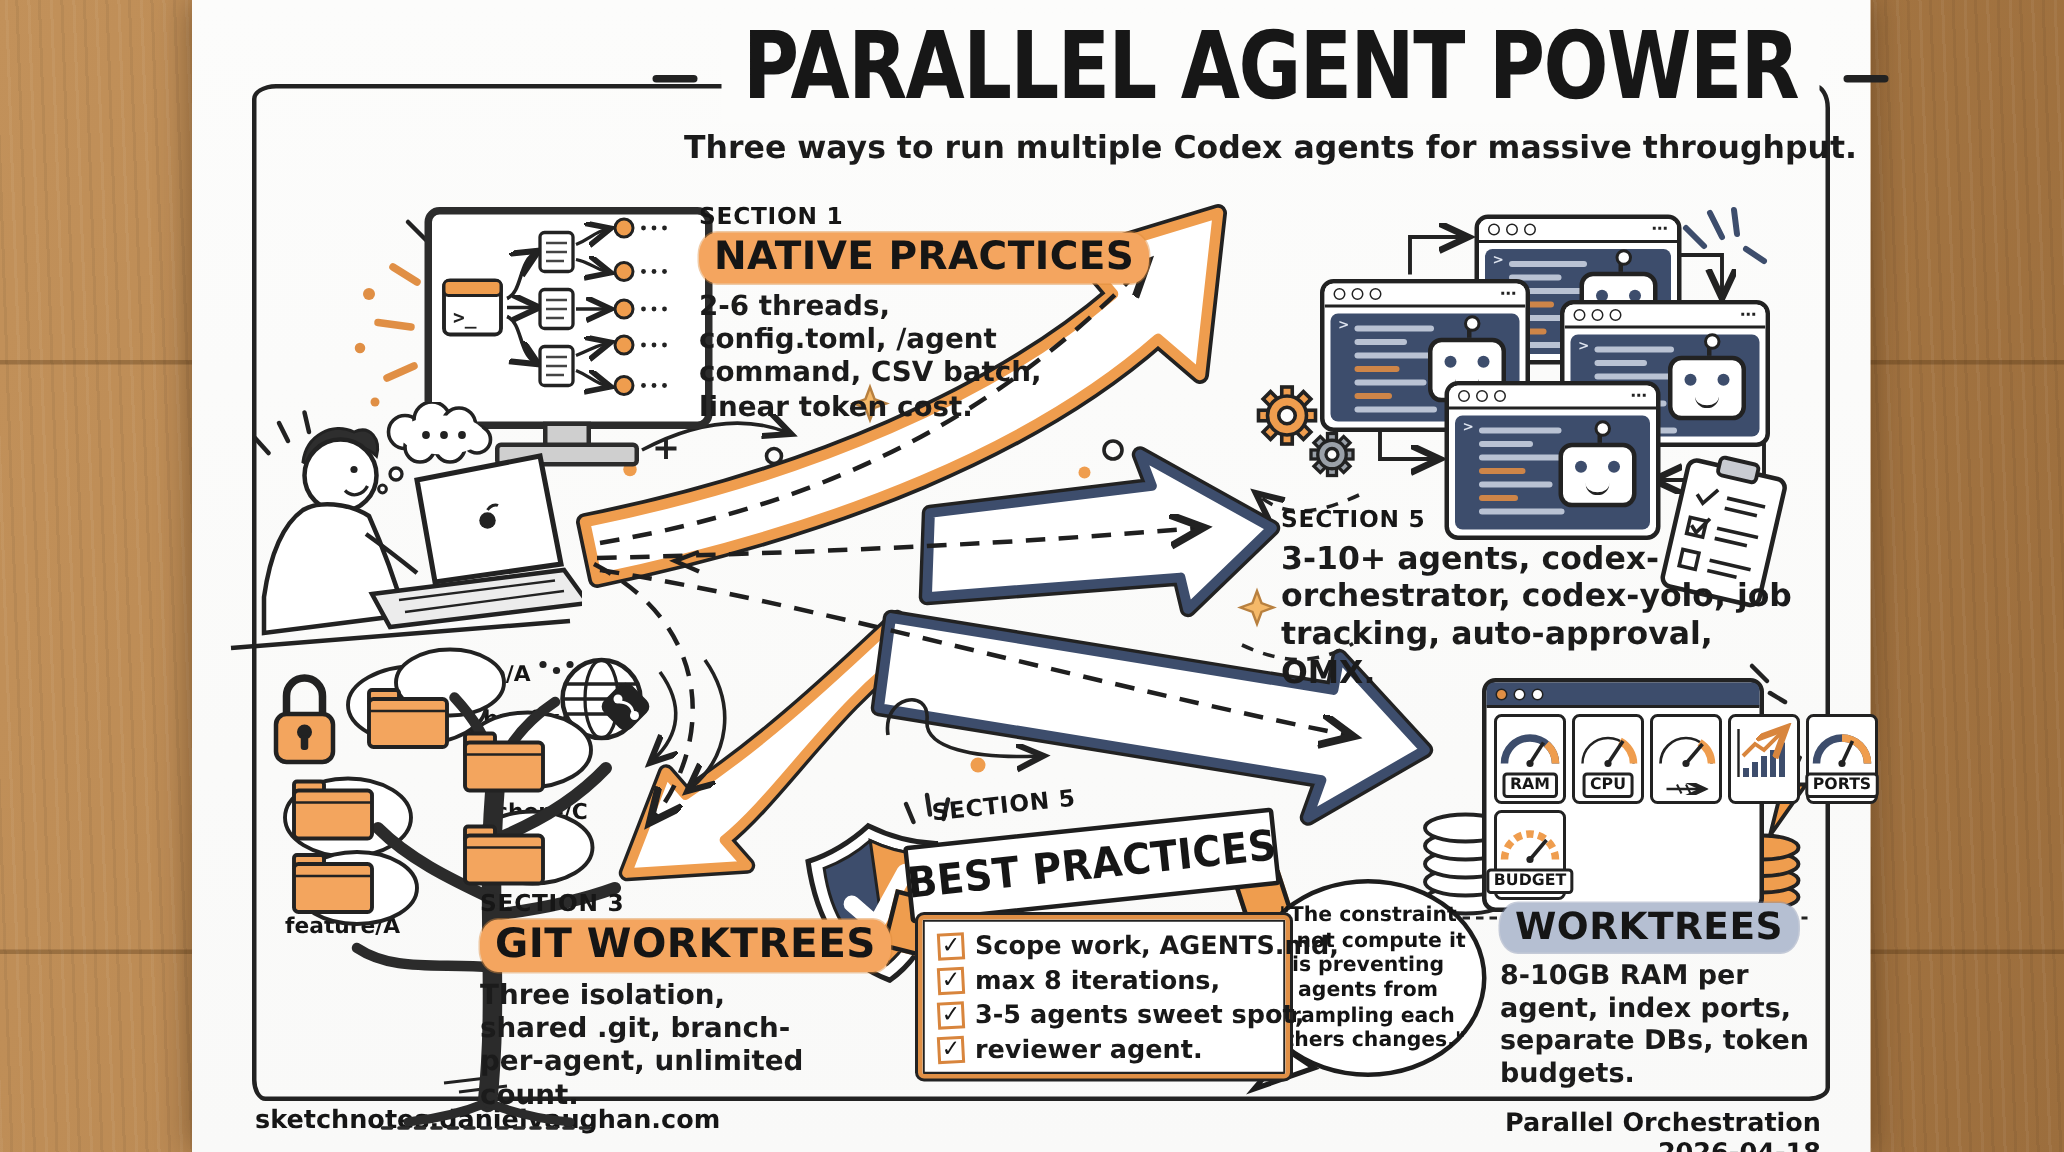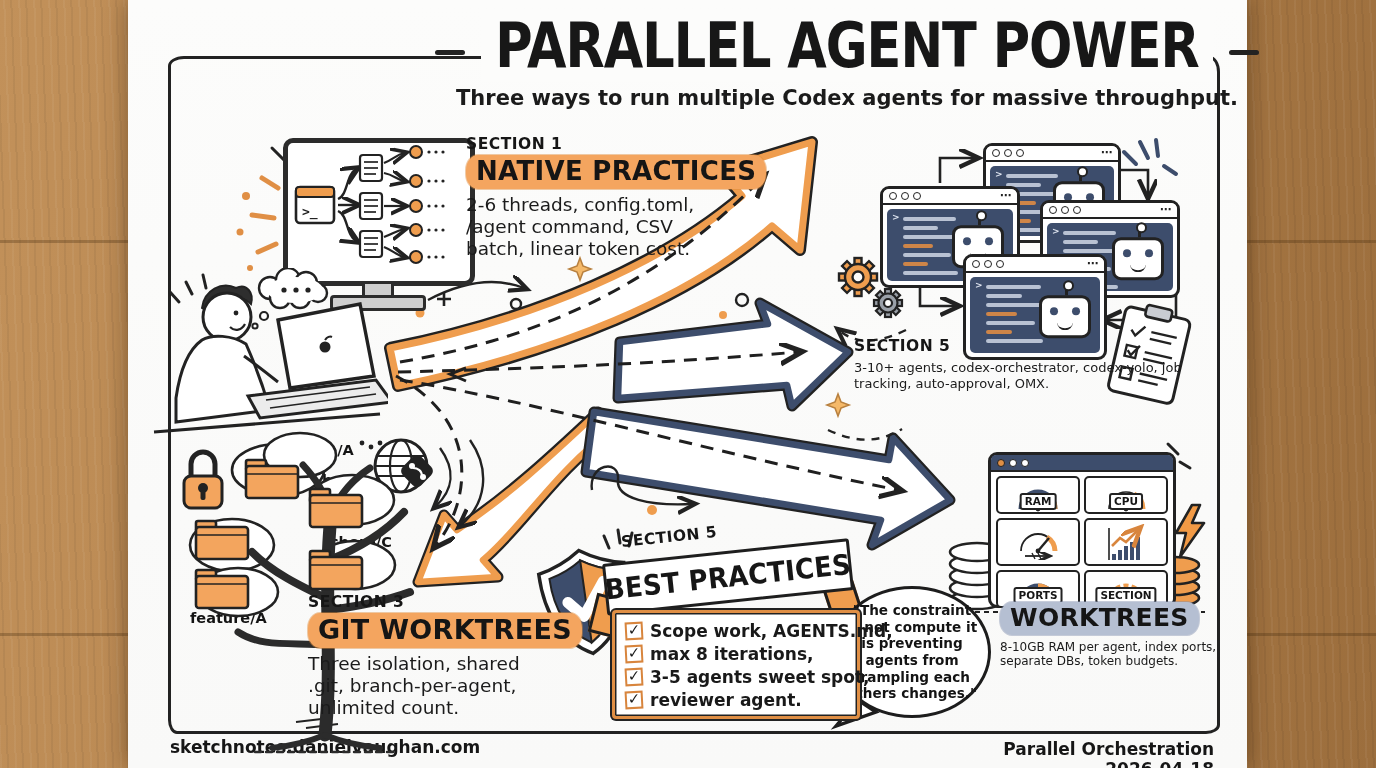--- a/index.html
+++ b/index.html
@@ -16,21 +16,21 @@
   
   #titleRow{position:absolute;left:168px;top:16px;width:1046px;display:flex;align-items:center;justify-content:center;gap:16px}
   #title{font-size:51px;font-weight:800;letter-spacing:-1px;transform:scaleY(1.22);color:#171717;background:#fcfcfb;padding:0 14px;white-space:nowrap}
   .tdash{width:30px;height:5px;background:#222;border-radius:3px;margin-top:14px}
   #subtitle{position:absolute;left:168px;top:86px;width:1046px;text-align:center;font-size:21px;font-weight:700;color:#1b1b1b}
   
   .slabel{font-size:15.5px;font-weight:800;letter-spacing:.5px;color:#161616}
   .pill{display:inline-block;font-weight:800;color:#151515;padding:1px 10px 3px;border-radius:12px/15px;letter-spacing:.3px}
   .pillO{background:#f4a55f;box-shadow:0 0 0 1px rgba(222,140,60,.45)}
   .pillB{background:#b5bfd2;box-shadow:0 0 0 1px rgba(130,145,175,.45)}
-  .sbody{font-weight:400;color:#1b1b1b;line-height:1.2}
+  .sbody{font-weight:700;color:#1b1b1b;line-height:1.2}
   
   .rwin{position:absolute;background:#fff;border:3px solid #222;border-radius:9px;overflow:hidden}
   .rhd{height:14px;border-bottom:2.5px solid #222;display:flex;align-items:center;padding:0 6px;gap:4px;background:#fff}
   .rhd .dot{width:6px;height:6px;border:1.8px solid #222;border-radius:50%}
   .rhd .mdots{margin-left:auto;font-size:11px;font-weight:800;color:#222;line-height:8px}
   .rb{position:absolute;left:4px;right:4px;top:20px;bottom:4px;background:#3d4d6c;border-radius:5px}
   .rb .pr{position:absolute;left:5px;top:3px;color:#dfe5f0;font-size:9px;font-weight:700}
   .rb i{position:absolute;height:4px;border-radius:2px;background:#c6cfdf;opacity:.9}
   .rb i:nth-of-type(1){left:16px;top:8px;width:42%}
   .rb i:nth-of-type(2){left:16px;top:17px;width:28%}
@@ -51,21 +51,21 @@
   .cbox{width:14px;height:14px;border:2.5px solid #d8853d;background:#fff;color:#161616;font-size:15px;font-weight:800;line-height:12px;text-align:center;flex:0 0 auto;transform:rotate(-3deg)}
   .ctext{font-size:17px;font-weight:700;color:#191919;white-space:nowrap}
   
   #bubble{position:absolute;left:833px;top:586px;width:152px;height:126px;background:#fff;border:3.5px solid #1d1d1d;border-radius:50%;display:flex;align-items:center;justify-content:center;text-align:center;z-index:5}
   #bubble .q{font-size:13.6px;font-weight:700;color:#141414;line-height:1.22;padding:8px 10px}
   
   #dash{position:absolute;left:988px;top:452px;width:182px;height:150px;background:#fff;border:3px solid #222;border-radius:9px;z-index:4}
   #dash .dhd{height:15px;background:#3d4d6c;border-bottom:2.5px solid #222;border-radius:5px 5px 0 0;display:flex;align-items:center;gap:4px;padding:0 6px}
   #dash .dhd b{width:6px;height:6px;border-radius:50%;background:#fff;border:1px solid #222}
   #dash .dhd b:first-child{background:#e08f45}
-  #dash .grid{position:absolute;left:5px;right:5px;top:21px;bottom:5px;display:grid;grid-template-columns:1fr 1fr;grid-template-rows:1fr 1fr;gap:4px}
+  #dash .grid{position:absolute;left:5px;right:5px;top:21px;bottom:5px;display:grid;grid-template-columns:1fr 1fr 1fr 1fr 1fr;grid-template-rows:1fr 1fr;gap:4px}
   #dash .tile{border:2.5px solid #222;border-radius:5px;position:relative;background:#fff;display:flex;align-items:flex-start;justify-content:center;padding-top:4px}
   .glabel{position:absolute;bottom:2px;left:50%;transform:translateX(-50%);border:2px solid #222;background:#fff;border-radius:3px;font-size:10.5px;font-weight:800;color:#161616;padding:0 3px;line-height:13px;white-space:nowrap}
   
   .foot{position:absolute;font-size:17px;font-weight:700;color:#161616}
   
   .flabel{position:absolute;font-size:14.5px;font-weight:700;color:#141414;white-space:nowrap}
   
   #banner{position:absolute;left:604px;top:551px;width:242px;height:46px;background:#fff;border:3px solid #1e1e1e;transform:rotate(-6deg);display:flex;align-items:center;justify-content:center;z-index:4;border-radius:3px}
   #banner .btxt{font-size:26px;font-weight:800;letter-spacing:.2px;color:#161616;white-space:nowrap;transform:scaleY(1.08)}
   .btail{position:absolute;width:26px;height:34px;background:#ef9d4e;border:3px solid #1e1e1e;z-index:3}
@@ -515,24 +515,24 @@
 </div>
 
 <div class="abs" style="left:466px;top:135px;z-index:4">
   <div class="slabel">SECTION 1</div>
   <div class="pill pillO" style="font-size:26px;margin-top:2px">NATIVE PRACTICES</div>
   <div class="sbody" style="font-size:18.5px;width:232px;margin-top:5px">2-6 threads, config.toml, /agent command, CSV batch, linear token cost.</div>
 </div>
 
 <div class="abs" style="left:854px;top:337px;z-index:4">
   <div class="slabel">SECTION 5</div>
-  <div class="sbody" style="font-size:13px;width:352px;margin-top:5px">3-10+ agents, codex-orchestrator, codex-yolo, job tracking, auto-approval, OMX.</div>
-</div>
-
-<div class="abs" style="left:308px;top:593px;z-index:4">
+  <div class="sbody" style="font-size:21px;width:352px;margin-top:5px">3-10+ agents, codex-orchestrator, codex-yolo, job tracking, auto-approval, OMX.</div>
+</div>
+
+<div class="abs" style="left:320px;top:593px;z-index:4">
   <div class="slabel">SECTION 3</div>
   <div class="pill pillO" style="font-size:27px;margin-top:2px">GIT WORKTREES</div>
   <div class="sbody" style="font-size:18.5px;width:240px;margin-top:5px">Three isolation, shared .git, branch-per-agent, unlimited count.</div>
 </div>
 
 <div id="sec5lab" class="slabel">SECTION 5</div>
 <div id="banner">
   <span class="btxt">BEST PRACTICES</span>
 </div>
 <div class="btail" style="left:828px;top:584px;transform:rotate(-18deg)"></div>
@@ -556,21 +556,21 @@
         <span class="ctext">reviewer agent.</span>
       </div>
 </div>
 
 <div id="bubble">
   <div class="q">"The constraint is not compute it is preventing agents from trampling each others changes."</div>
 </div>
 
 <div class="abs" style="left:1000px;top:602px;z-index:5">
   <div class="pill pillB" style="font-size:25px">WORKTREES</div>
-  <div class="sbody" style="font-size:12px;width:226px;margin-top:5px">8-10GB RAM per agent, index ports, separate DBs, token budgets.</div>
+  <div class="sbody" style="font-size:18px;width:226px;margin-top:5px">8-10GB RAM per agent, index ports, separate DBs, token budgets.</div>
 </div>
 
 <div class="flabel" style="left:277px;top:442px">feature/A</div>
 <div class="flabel" style="left:322px;top:472px">bugfix/B</div>
 <div class="flabel" style="left:330px;top:534px">chore/C</div>
 <div class="flabel" style="left:190px;top:610px">feature/A</div>
 
 <div id="dash">
   <div class="dhd">
         <b></b>
@@ -631,21 +631,21 @@
             <circle cx="22" cy="27" r="2.4" fill="#222"></circle>
           </svg>
       <span class="glabel">PORTS</span>
     </div>
     <div class="tile">
       <svg width="44" height="30" viewBox="0 0 44 30">
             <path d="M5,27 A17,17 0 0 1 39,27" fill="none" stroke="#ef9d4e" stroke-width="5" stroke-dasharray="5 3"></path>
             <line x1="22" y1="27" x2="33" y2="14" stroke="#222" stroke-width="2.4"></line>
             <circle cx="22" cy="27" r="2.4" fill="#222"></circle>
           </svg>
-      <span class="glabel">SECTION</span>
+      <span class="glabel">BUDGET</span>
     </div>
   </div>
 </div>
 
 <div class="foot" style="left:170px;top:737px">sketchnotes.danielvaughan.com</div>
 <div class="foot" style="left:952px;top:739px;width:262px;text-align:right">Parallel Orchestration 2026-04-18</div>
 
 </div>
 
 </body></html>

